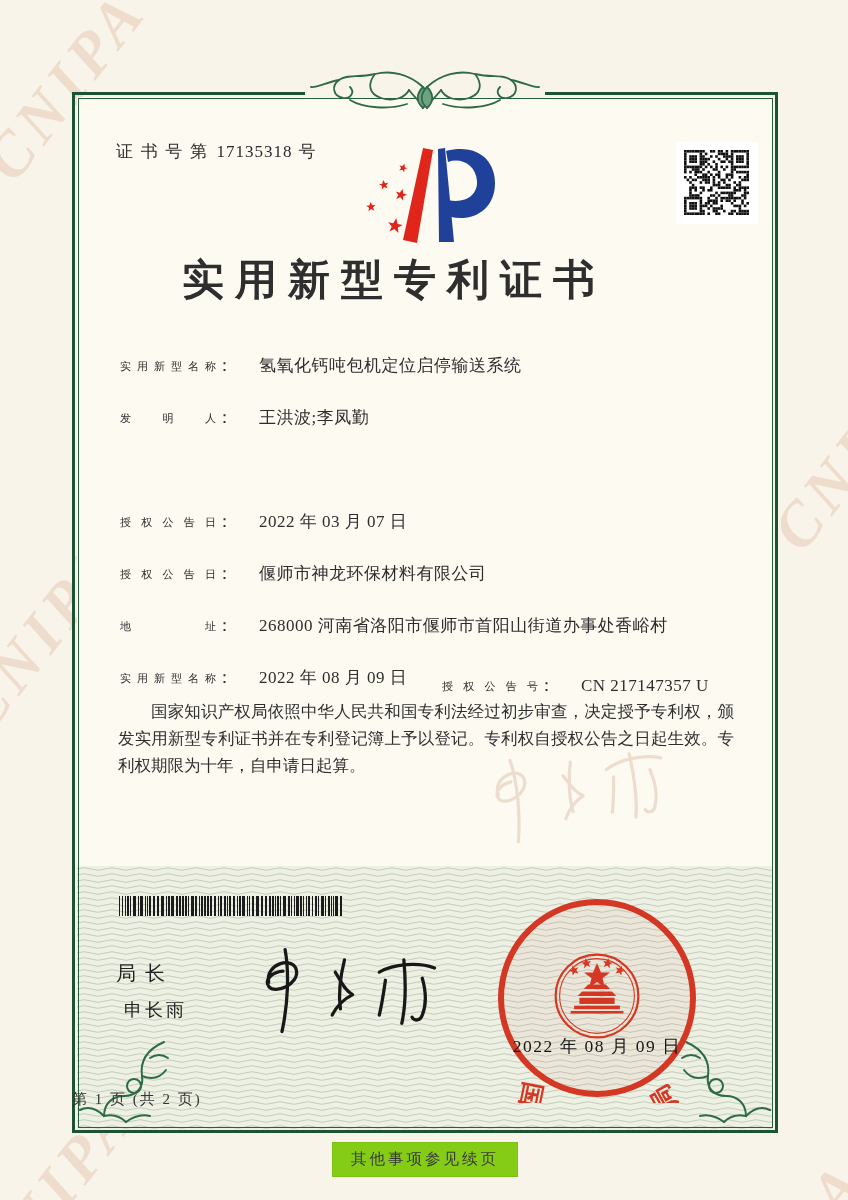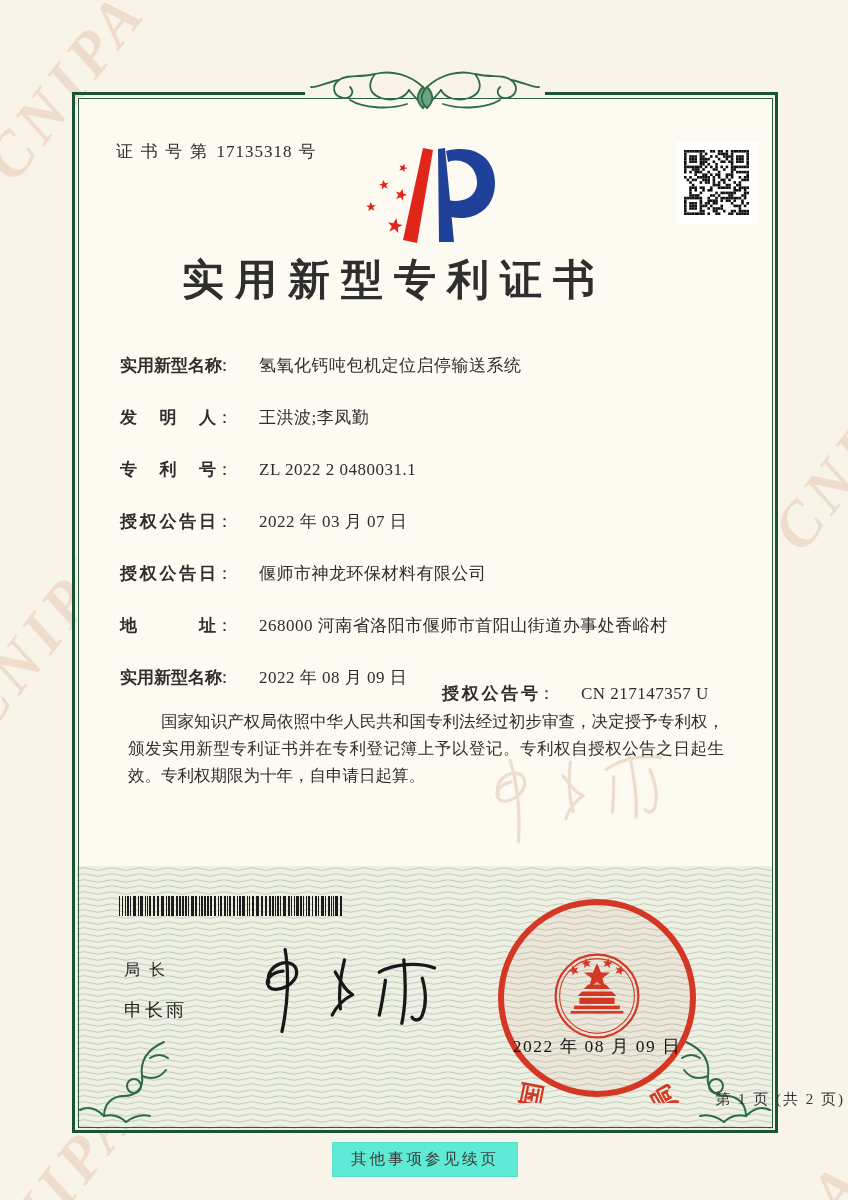--- a/index.html
+++ b/index.html
@@ -32,53 +32,53 @@
   .cert-no .num{letter-spacing:1px;margin-left:2px;}
   .cert-no .sfx{margin-left:6px;}
   .logo{position:absolute;left:340px;top:138px;width:170px;height:115px;}
   .qr-box{position:absolute;left:676px;top:142px;width:82px;height:82px;background:#fff;}
   .qr-box svg{position:absolute;left:8px;top:8px;width:65px;height:65px;}
   .title{position:absolute;left:72px;top:252px;width:644px;text-align:center;
          font-size:42px;font-weight:700;letter-spacing:11px;color:#2e2e2e;}
 
   
   .field{position:absolute;left:120px;font-size:17px;line-height:24px;white-space:nowrap;}
-  .flabel{display:inline-block;width:96px;font-size:17px;text-align:justify;
-          text-align-last:justify;vertical-align:bottom;font-weight:bold;}
+  .flabel{display:inline-block;width:96px;font-size:11px;text-align:justify;
+          text-align-last:justify;vertical-align:bottom;}
   .colon::before{content:"\FF1A";}
   .fval{margin-left:26px;letter-spacing:.5px;}
   .f1{top:354px}.f2{top:406px}.f3{top:458px}.f4{top:510px}
   .f5{top:562px}.f6{top:614px}.f7{top:666px}
-  .fcell2{position:absolute;left:322px;top:16px;}
+  .fcell2{position:absolute;left:322px;top:8px;}
 
   
   .body-text{position:absolute;left:118px;top:698px;width:616px;font-size:16.5px;
              line-height:27px;text-align:justify;color:#2e2e2e;}
-  .body-text p{margin:10px;text-indent:2em;}
+  .body-text p{margin:0;text-indent:2em;}
 
   
   .barcode{position:absolute;left:119px;top:896px;width:230px;height:20px;}
-  .officer-title{position:absolute;left:124px;top:960px;font-size:16px;letter-spacing:9px;color:#222;}
+  .officer-title{position:absolute;left:116px;top:960px;font-size:20px;letter-spacing:9px;color:#222;}
   .officer-name{position:absolute;left:124px;top:998px;font-size:18px;letter-spacing:3px;color:#222;}
   .sig{position:absolute;left:238px;top:940px;width:215px;height:100px;}
   .sig svg{width:215px;height:100px;stroke:#181818;}
   .sig-ghost{position:absolute;left:468px;top:742px;width:215px;height:100px;
              opacity:.55;transform:rotate(-8deg);}
   .sig-ghost svg{width:215px;height:100px;stroke:#e2c6b1;}
 
   .seal{position:absolute;left:492px;top:893px;width:210px;height:210px;}
   .sealtxt{font-family:"Liberation Serif",serif;font-weight:700;font-size:25px;
            fill:#d43723;letter-spacing:25px;}
   .seal-date{position:absolute;left:492px;top:1034px;width:210px;text-align:center;
              font-size:17.5px;letter-spacing:1.5px;color:#161616;}
 
-  .page-info{position:absolute;left:72px;top:1090px;width:773px;text-align:right;
+  .page-info{position:absolute;left:72px;top:1090px;width:773px;text-align:left;
              font-size:15px;letter-spacing:2px;color:#333;}
   .note-wrap{position:absolute;left:72px;top:1142px;width:706px;text-align:center;}
-  .note{display:inline-block;background:#5eead4;border:1px solid rgba(0,0,0,.05);
+  .note{display:inline-block;background:#84cc16;border:1px solid rgba(0,0,0,.05);
         padding:6px 18px;font-size:15.5px;letter-spacing:3px;color:#3a3a3a;}
 </style>
 </head>
 <body>
 
 <div class="page">
 
   <svg width="0" height="0" style="position:absolute" aria-hidden="true">
     <defs>
       <path id="starp" d="M0 -10 L2.9 -3.1 L9.5 -3.1 L4 1.2 L5.9 8.1 L0 3.9 L-5.9 8.1 L-4 1.2 L-9.5 -3.1 L-2.9 -3.1 Z"></path>
@@ -540,23 +540,20 @@
   </div>
 
   <div class="title">实用新型专利证书</div>
 
   <div class="field f1">
     <span class="flabel">实用新型名称</span><span class="colon"></span><span class="fval">氢氧化钙吨包机定位启停输送系统</span>
   </div>
   <div class="field f2">
     <span class="flabel">发明人</span><span class="colon"></span><span class="fval">王洪波;李凤勤</span>
   </div>
-  <div class="field f3">
-    <span class="flabel">专利号</span><span class="colon"></span><span class="fval">ZL 2022 2 0480031.1</span>
-  </div>
   <div class="field f4">
     <span class="flabel">授权公告日</span><span class="colon"></span><span class="fval">2022 年 03 月 07 日</span>
   </div>
   <div class="field f5">
     <span class="flabel">授权公告日</span><span class="colon"></span><span class="fval">偃师市神龙环保材料有限公司</span>
   </div>
   <div class="field f6">
     <span class="flabel">地址</span><span class="colon"></span><span class="fval">268000 河南省洛阳市偃师市首阳山街道办事处香峪村</span>
   </div>
   <div class="field f7">

